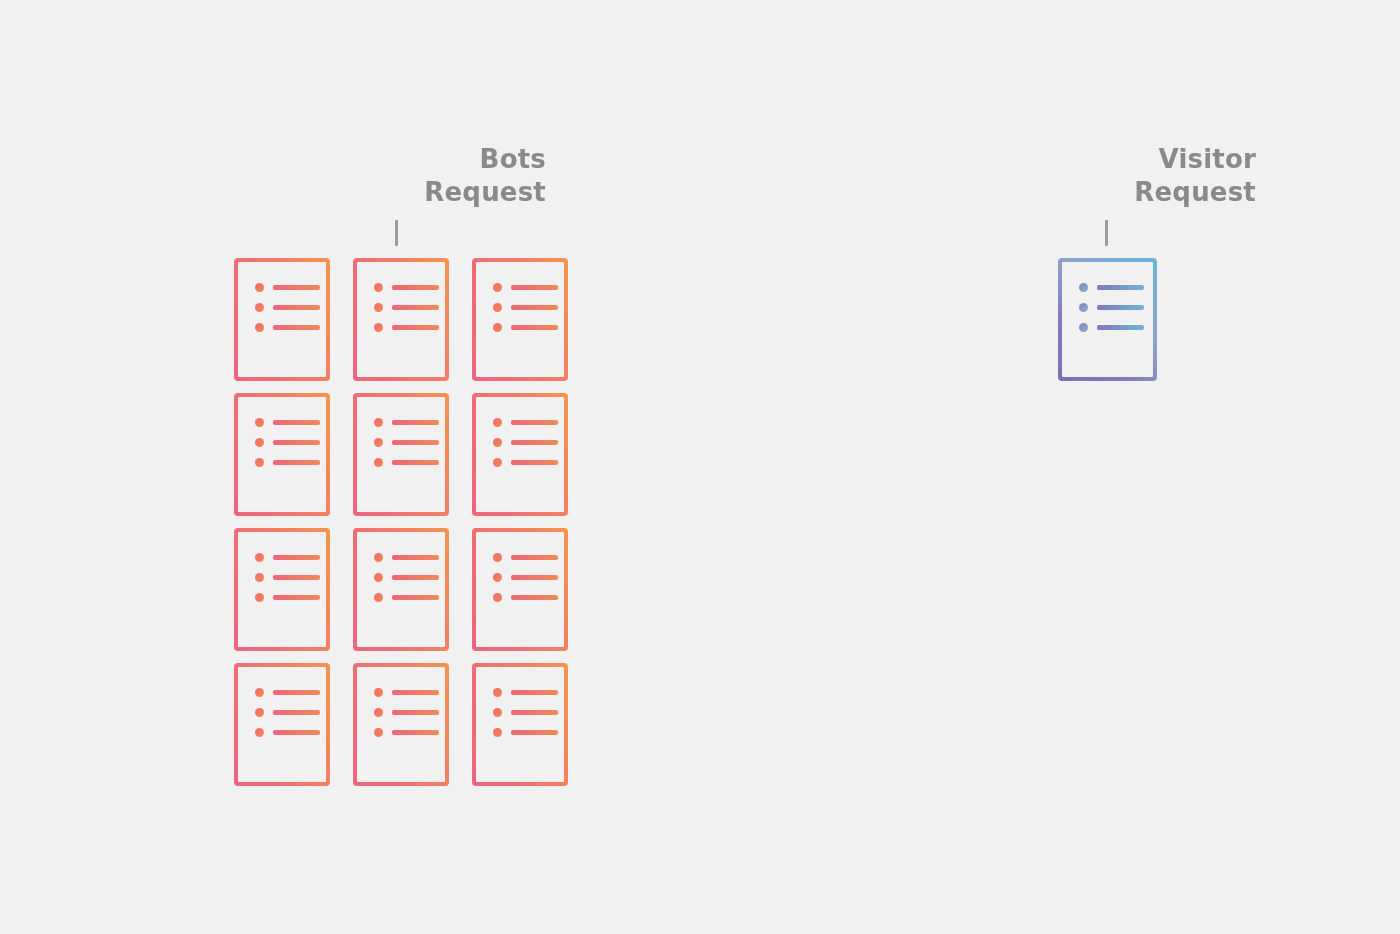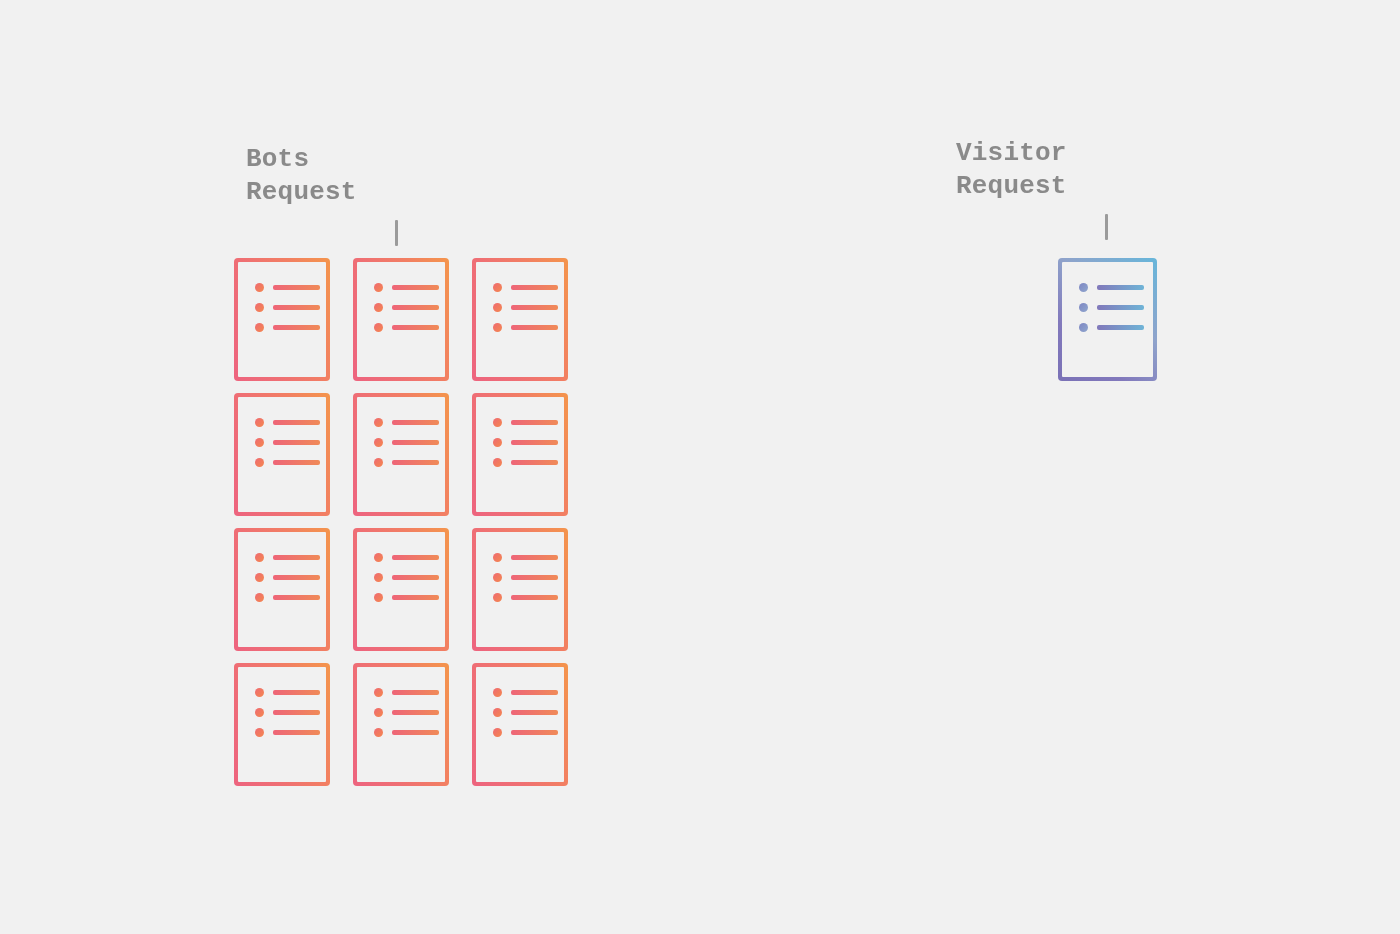--- a/index.html
+++ b/index.html
@@ -16,41 +16,40 @@
   }
 
   .stage {
     position: absolute;
     inset: 0;
   }
 
   
   .group {
     position: absolute;
-    text-align: left;
-    font-family: Liberation Mono, monospace;
+    text-align: right;
   }
   .group-title {
     font-size: 26px;
     font-weight: 700;
     line-height: 1.26;
     color: #8a8a8a;
     letter-spacing: 0.2px;
     white-space: pre-line;
   }
   .connector {
     width: 3px;
     height: 26px;
     background: #9b9b9b;
     margin: 11px auto 0 auto;
     border-radius: 1px;
   }
 
   #bots-group  { left: 246px; top: 143px; width: 300px; }
-  #visitor-group { left: 956px; top: 137px; width: 300px; }
+  #visitor-group { left: 956px; top: 143px; width: 300px; }
 
   
   .grid {
     position: absolute;
     display: grid;
   }
   #bots-grid {
     left: 234px;
     top: 258px;
     grid-template-columns: repeat(3, 96px);

